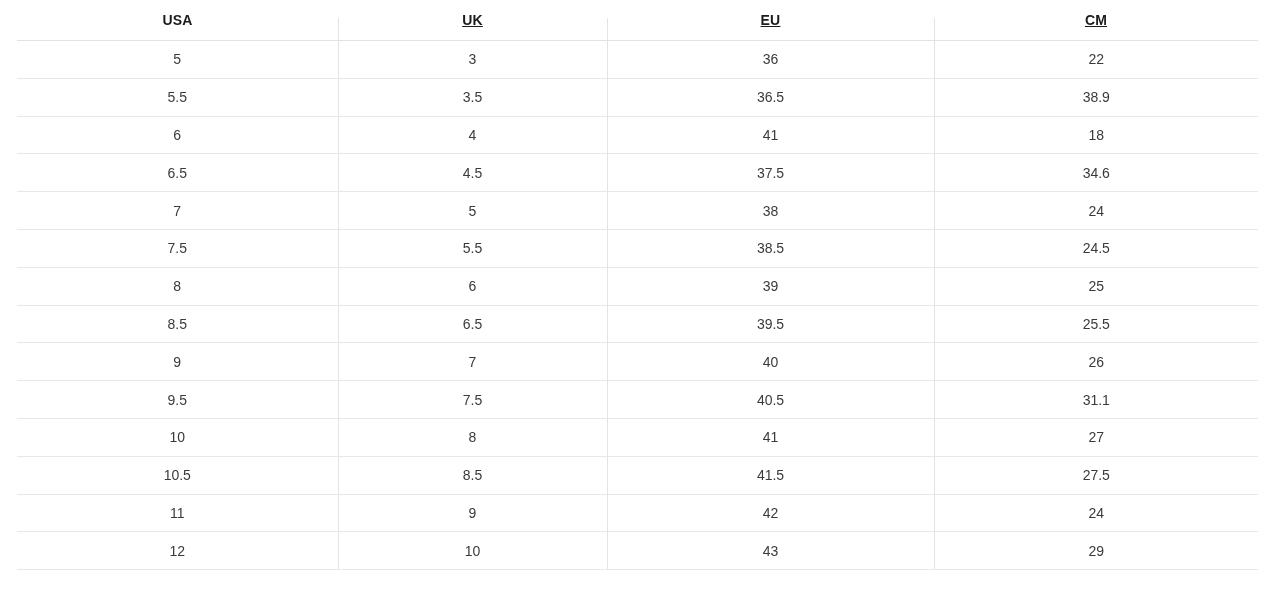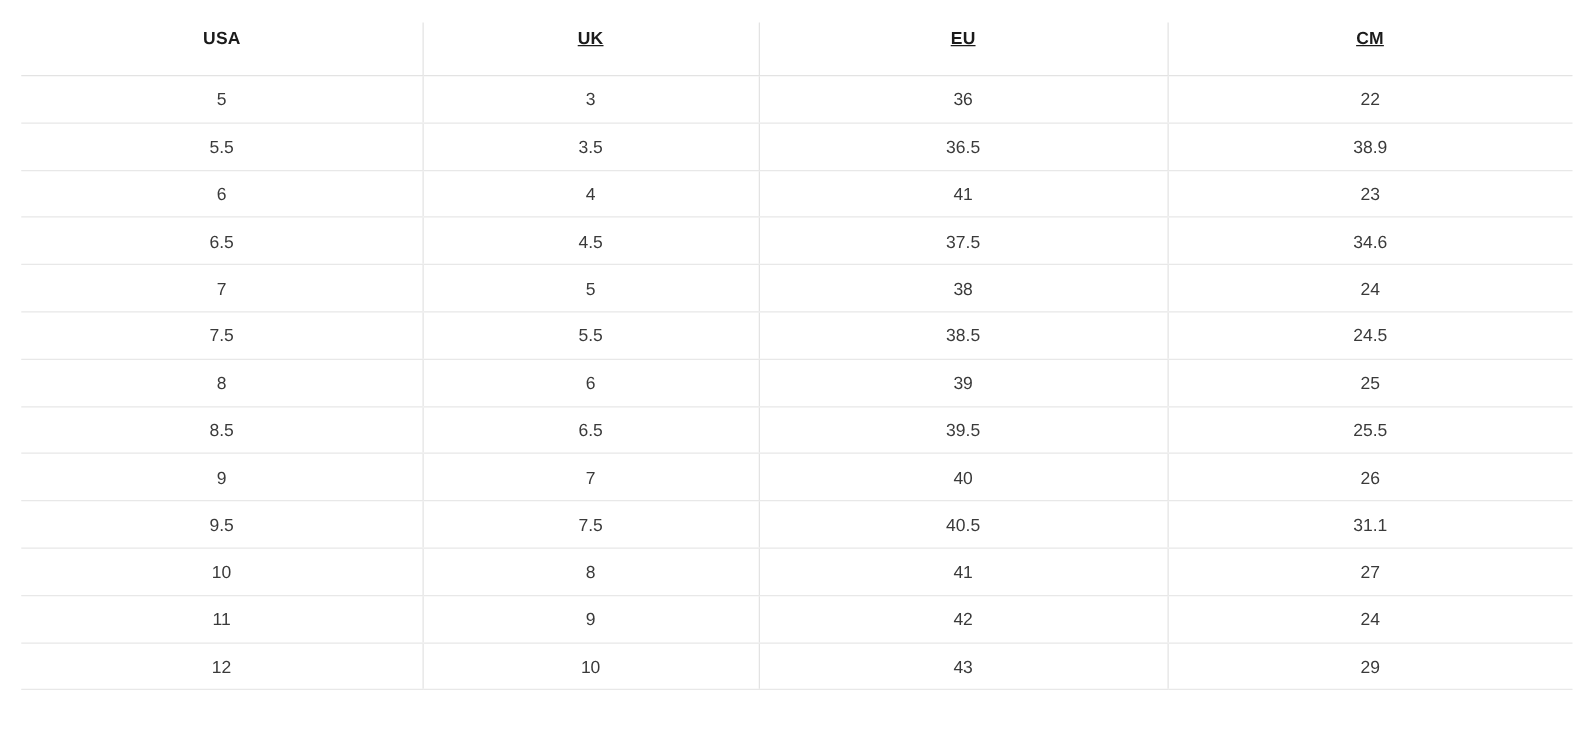--- a/index.html
+++ b/index.html
@@ -37,21 +37,21 @@
     table-layout: fixed;
     background: #ffffff;
   }
 
   table.size-table col.c-usa { width: 321px; }
   table.size-table col.c-uk  { width: 269px; }
   table.size-table col.c-eu  { width: 327px; }
   table.size-table col.c-cm  { width: 324px; }
 
   table.size-table thead th {
-    height: 60px;
+    height: 40px;
     padding: 0;
     text-align: center;
     vertical-align: middle;
     font-size: 14px;
     font-weight: 700;
     color: #1b1b1b;
     letter-spacing: 0.2px;
     border-bottom: 1px solid #e3e3e3;
     background: #ffffff;
   }
@@ -126,21 +126,21 @@
           <tr>
             <td>5.5</td>
             <td>3.5</td>
             <td>36.5</td>
             <td>38.9</td>
           </tr>
           <tr>
             <td>6</td>
             <td>4</td>
             <td>41</td>
-            <td>23</td>
+            <td>18</td>
           </tr>
           <tr>
             <td>6.5</td>
             <td>4.5</td>
             <td>37.5</td>
             <td>34.6</td>
           </tr>
           <tr>
             <td>7</td>
             <td>5</td>
@@ -177,20 +177,26 @@
             <td>40.5</td>
             <td>31.1</td>
           </tr>
           <tr>
             <td>10</td>
             <td>8</td>
             <td>41</td>
             <td>27</td>
           </tr>
           <tr>
+            <td>10.5</td>
+            <td>8.5</td>
+            <td>41.5</td>
+            <td>27.5</td>
+          </tr>
+          <tr>
             <td class="cell-accent">11</td>
             <td>9</td>
             <td>42</td>
             <td>24</td>
           </tr>
           <tr>
             <td>12</td>
             <td>10</td>
             <td>43</td>
             <td>29</td>

